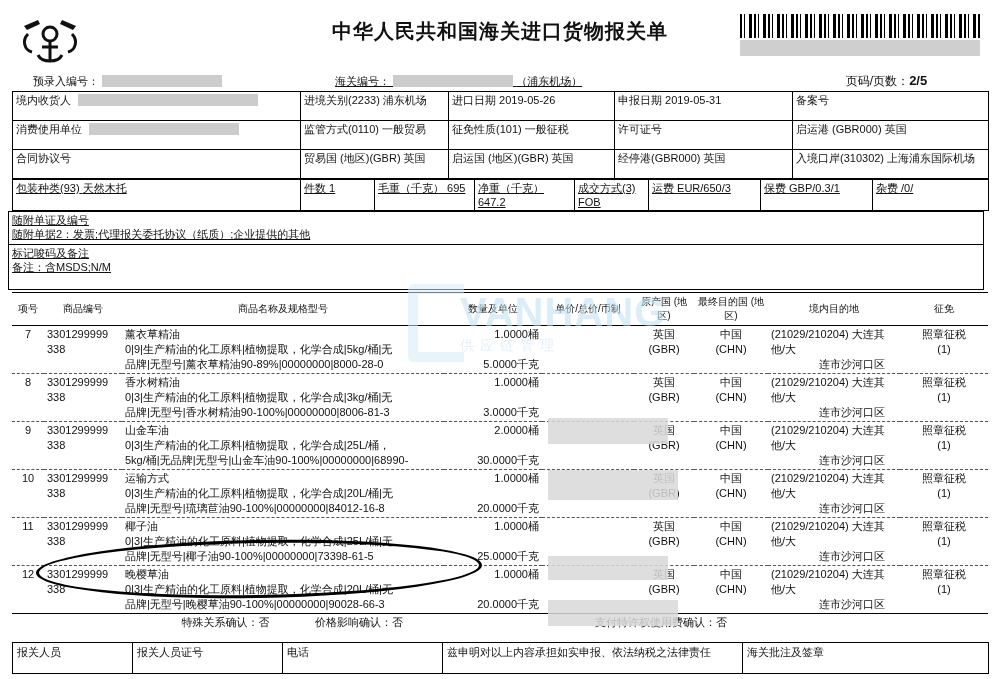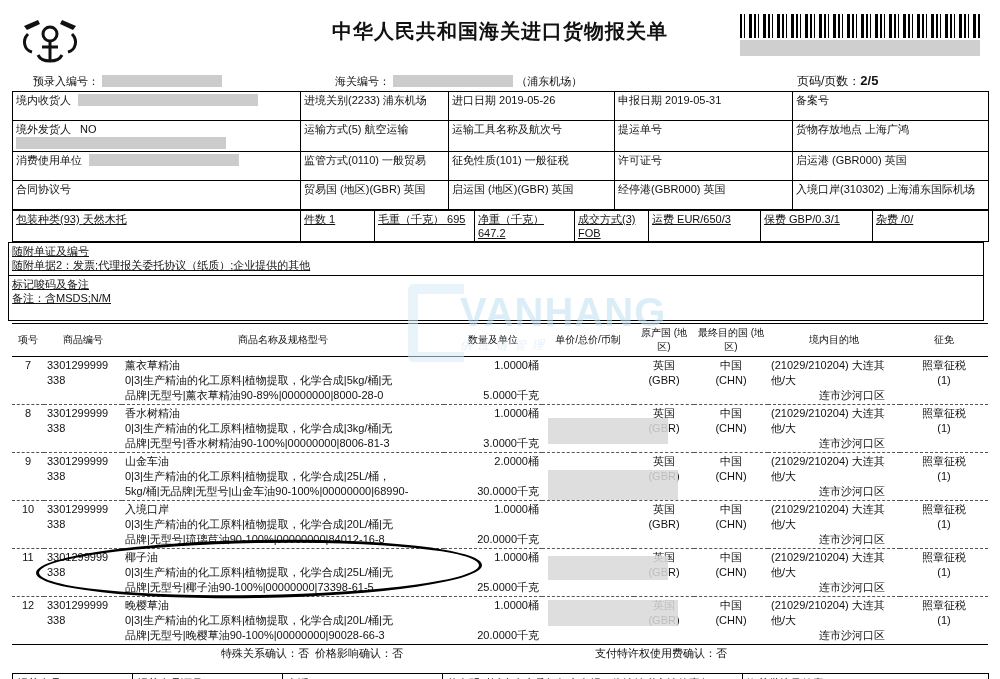--- a/index.html
+++ b/index.html
@@ -39,21 +39,21 @@
   .goods th{font-weight:normal;font-size:10px;border-top:1px solid #000;border-bottom:1px solid #000;padding:2px 2px;}
   .goods td{font-size:11px;padding:1px 3px;vertical-align:top;line-height:15px;}
   .goods tr.item td{border-bottom:1px dashed #555;}
   .goods tr.item:last-child td{border-bottom:1px solid #000;}
   .ctr{text-align:center;}
   .rgt{text-align:right;}
 
   
   .wm{position:absolute;left:460px;top:290px;width:300px;height:120px;pointer-events:none;opacity:.55;}
   .wm .brand{font-size:40px;font-weight:bold;color:#bfe0f2;letter-spacing:1px;font-family:"Liberation Sans",sans-serif;}
-  .wm .sub{font-size:12px;color:#cfe4f2;letter-spacing:6px;margin-top:2px;font-style:italic;}
+  .wm .sub{font-size:14px;color:#cfe4f2;letter-spacing:6px;margin-top:2px;}
   .wm .mark{position:absolute;left:-52px;top:-6px;width:46px;height:58px;border:10px solid #d6ecf7;border-right:0;border-radius:6px 0 0 6px;}
 
   
   .smudge{position:absolute;background:#d9d9d9;filter:blur(0.5px);opacity:.85;}
 
   
   .ellipse{position:absolute;left:36px;top:540px;width:440px;height:52px;
     border:3px solid #000;border-radius:50%/50%;
     transform:rotate(-1deg);pointer-events:none;background:transparent;}
 
@@ -87,26 +87,26 @@
     <div class="barcode-num"></div>
   </div>
 
   <table class="nb" style="border:0;">
     <tbody>
         <tr class="noline">
       <td style="width:300px;padding-left:33px;border:0;">
         <span>预录入编号：</span>
         <span class="redact" style="width:120px;"></span>
       </td>
-      <td style="width:460px;border:0;">
+      <td style="width:460px;border:0;text-decoration:underline;">
         <span>海关编号：</span>
         <span class="redact" style="width:120px;"></span>
         <span>（浦东机场）</span>
       </td>
-      <td style="border:0;text-align:left;padding-right:24px;">
+      <td style="border:0;text-align:center;padding-right:24px;">
         <span class="pg">页码/页数：</span><span class="pgnum">2/5</span>
       </td>
     </tr>
   </tbody>
     </table>
 
   <table class="bx" style="width:976px;margin-left:12px;padding-left:44px;">
     <colgroup>
       <col style="width:288px">
         <col style="width:148px">
@@ -131,42 +131,20 @@
       </td>
       <td>
         <span class="l">申报日期</span>
         <span class="v">2019-05-31</span>
       </td>
       <td>
         <span class="l">备案号</span>
       </td>
     </tr>
 
-    <tr>
-      <td>
-        <span class="l">境外发货人</span>
-        <span class="v" style="margin-left:6px;">NO</span>
-        <br>
-        <span class="redact" style="width:210px;"></span>
-      </td>
-      <td>
-        <span class="l">运输方式(5)</span>
-        <span class="v">航空运输</span>
-      </td>
-      <td>
-        <span class="l">运输工具名称及航次号</span>
-      </td>
-      <td>
-        <span class="l">提运单号</span>
-      </td>
-      <td>
-        <span class="l">货物存放地点</span>
-        <span class="v">上海广鸿</span>
-      </td>
-    </tr>
 
     <tr>
       <td>
         <span class="l">消费使用单位</span>
         <span class="redact" style="width:150px;margin-left:4px;"></span>
       </td>
       <td>
         <span class="l">监管方式(0110)</span>
         <span class="v">一般贸易</span>
       </td>
@@ -301,21 +279,21 @@
     <tbody>
 
       <tr class="item">
         <td class="ctr">7</td>
         <td>
           <span>3301299999</span><br>
           <span>338</span>
         </td>
         <td>
           <span>薰衣草精油</span><br>
-          <span>0|3|生产精油的化工原料|植物提取，化学合成|5kg/桶|无</span><br>
+          <span>0|9|生产精油的化工原料|植物提取，化学合成|5kg/桶|无</span><br>
           <span>品牌|无型号|薰衣草精油90-89%|00000000|8000-28-0</span>
         </td>
         <td class="rgt">
           <span>1.0000桶</span><br><br>
           <span>5.0000千克</span>
         </td>
         <td></td>
         <td class="ctr">
           <span>英国</span><br>
           <span>(GBR)</span>
@@ -402,21 +380,21 @@
         </td>
       </tr>
 
       <tr class="item">
         <td class="ctr">10</td>
         <td>
           <span>3301299999</span><br>
           <span>338</span>
         </td>
         <td>
-          <span>入境口岸</span><br>
+          <span>运输方式</span><br>
           <span>0|3|生产精油的化工原料|植物提取，化学合成|20L/桶|无</span><br>
           <span>品牌|无型号|琉璃苣油90-100%|00000000|84012-16-8</span>
         </td>
         <td class="rgt">
           <span>1.0000桶</span><br><br>
           <span>20.0000千克</span>
         </td>
         <td></td>
         <td class="ctr">
           <span>英国</span><br>
@@ -507,21 +485,21 @@
   </table>
 
   <table class="bx" style="width:976px;margin-left:12px;border:0;">
     <colgroup>
         <col style="width:300px">
         <col style="width:280px">
         <col style="width:396px">
       </colgroup>
     <tbody>
         <tr>
-      <td class="nb" style="height:18px;text-align:right;padding-left:130px;">特殊关系确认：否</td>
+      <td class="nb" style="height:18px;text-align:center;padding-left:130px;">特殊关系确认：否</td>
       <td class="nb">价格影响确认：否</td>
       <td class="nb">支付特许权使用费确认：否</td>
     </tr>
   </tbody>
     </table>
 
   <table class="bx" style="width:976px;margin-left:12px;">
     <colgroup>
         <col style="width:120px">
         <col style="width:150px">

